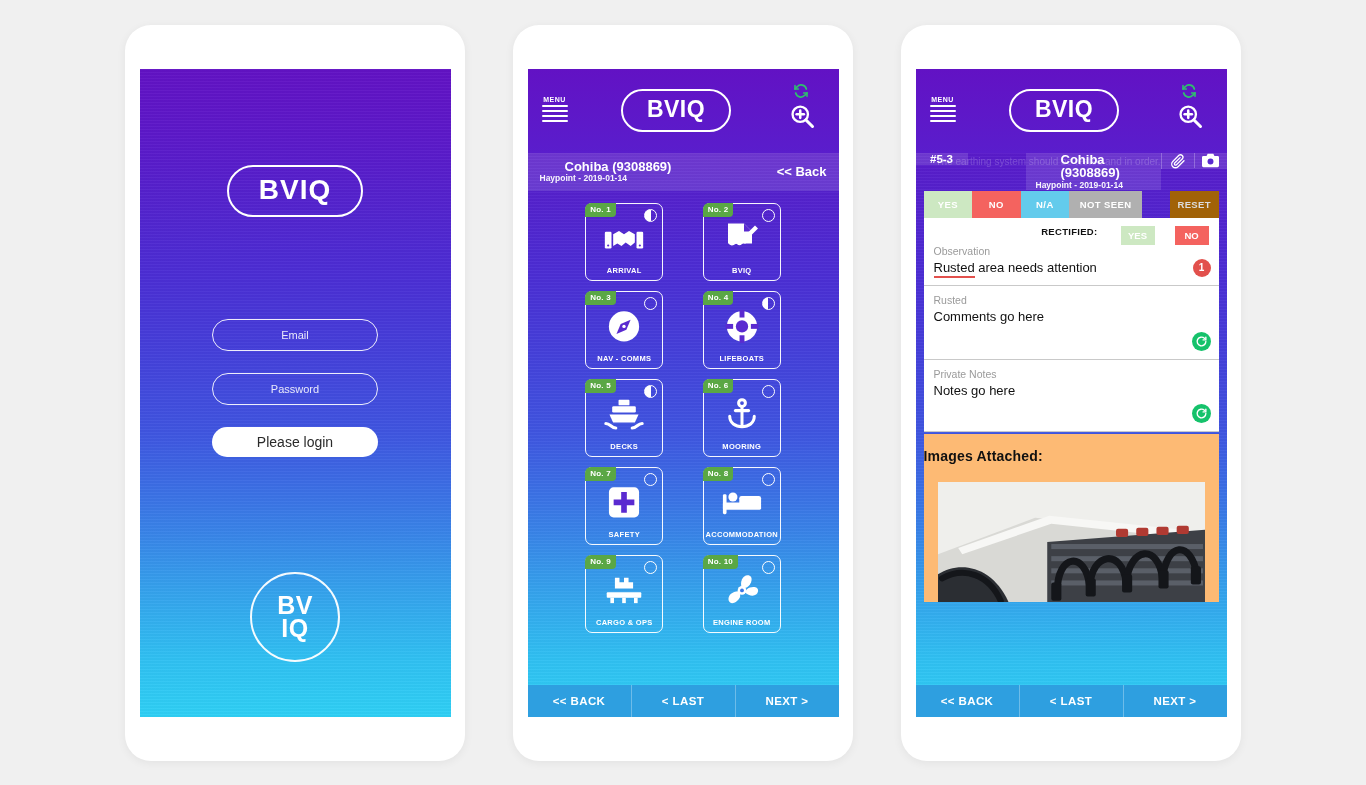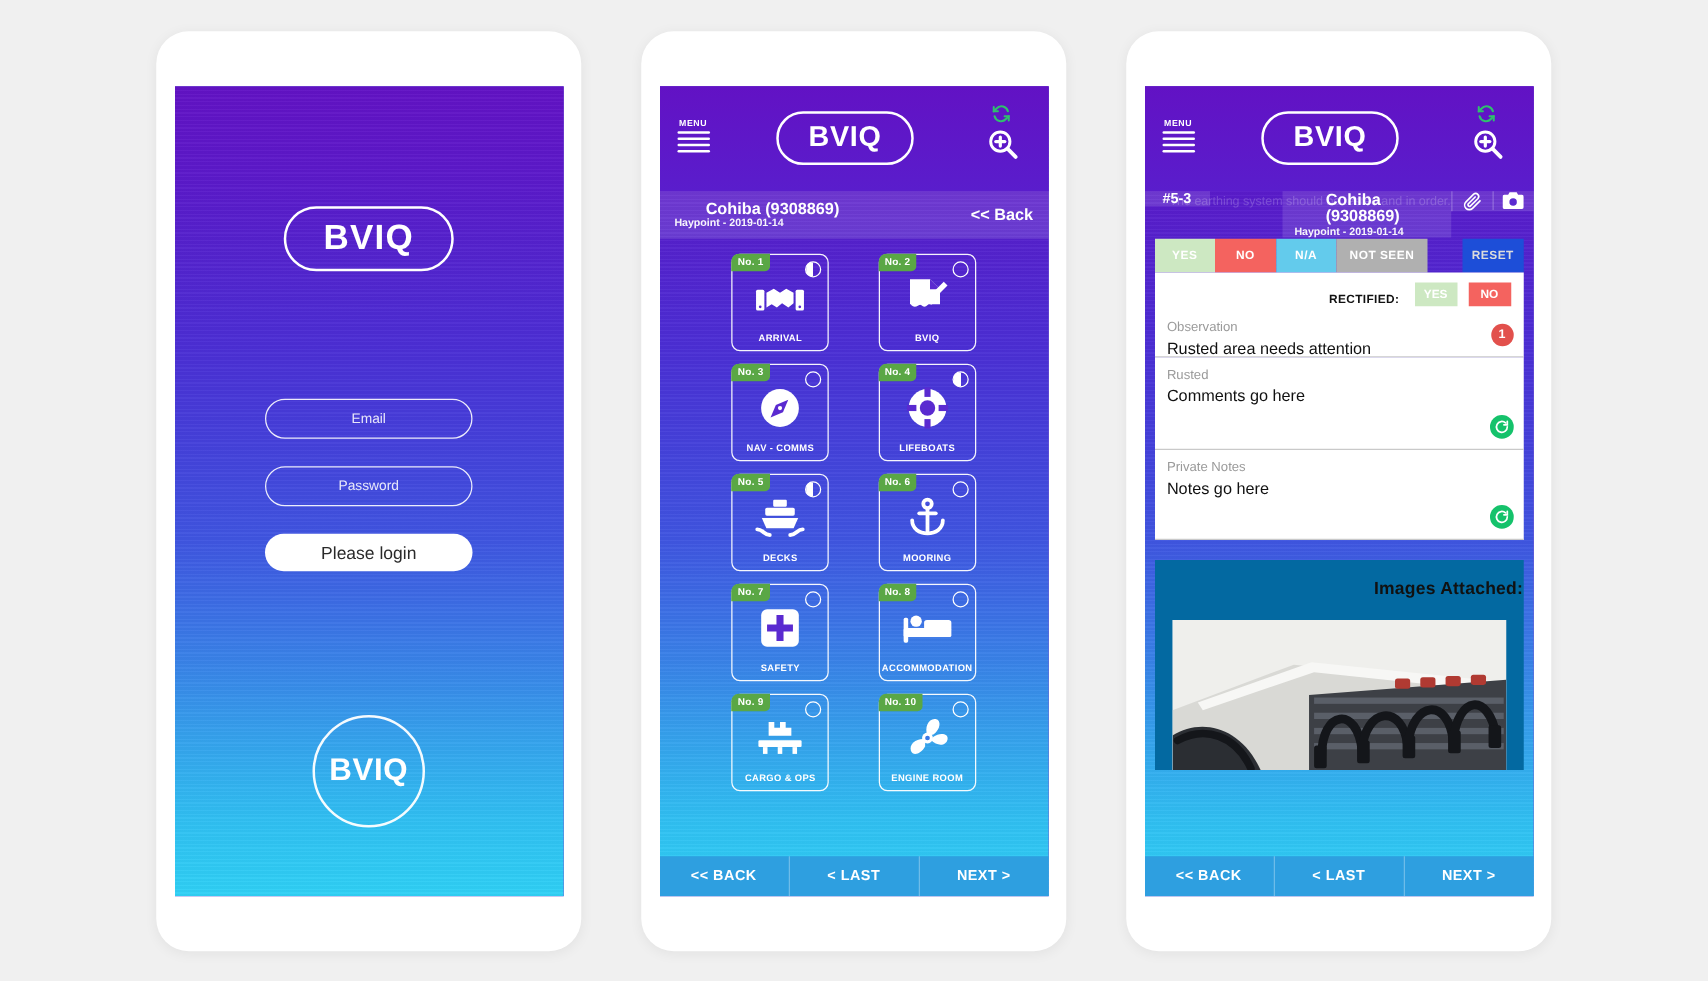--- a/index.html
+++ b/index.html
@@ -95,21 +95,21 @@
     color: #2a2a2a;
     font-size: 14px;
     font-family: "Liberation Sans", sans-serif;
     cursor: pointer;
   }
   .circle-logo {
     margin-top: 115px;
     width: 90px; height: 90px;
     border: 2px solid rgba(255,255,255,0.95);
     border-radius: 50%;
-    display: flex; flex-direction: row;
+    display: flex; flex-direction: column;
     align-items: center; justify-content: center;
     color: #fff;
     font-weight: bold;
     font-size: 25px;
     line-height: 0.92;
     letter-spacing: 0.5px;
   }
 
   
   .app-header {
@@ -281,32 +281,32 @@
     flex: 1;
     display: flex; align-items: center; justify-content: center;
     font-size: 9.5px; font-weight: bold;
     letter-spacing: .4px;
     cursor: pointer;
   }
   .ans.yes  { background: #cde8c2; color: #ffffff; }
   .ans.no   { background: #f4635f; color: #ffffff; }
   .ans.na   { background: #63cbec; color: #ffffff; }
   .ans.ns   { flex: 1.5; background: #b0b0b0; color: #ffffff; }
-  .ans.reset{ background: #1d4ed8; color: #dcdcdc; margin-left: 28px; }
+  .ans.reset{ background: #a16207; color: #dcdcdc; margin-left: 28px; }
 
   .card {
     position: relative; z-index: 3;
     background: #ffffff;
     margin: 0 8px;
     border-bottom: 1px solid #c9c9c9;
     padding: 8px 10px 6px;
   }
   .rect-row {
-    display: flex; align-items: flex-end; justify-content: flex-end;
-    gap: 5px; margin-bottom: 11px;
+    display: flex; align-items: flex-start; justify-content: flex-end;
+    gap: 16px; margin-bottom: 0;
   }
   .rect-label { font-size: 9.5px; font-weight: bold; color: #111; margin-right: 7px; letter-spacing: .3px; }
   .rect-btn {
     width: 34px; height: 19px;
     display: flex; align-items: center; justify-content: center;
     font-size: 9.5px; font-weight: bold; color: #fff;
     cursor: pointer;
   }
   .rect-btn.y { background: #cde8c2; }
   .rect-btn.n { background: #f4635f; margin-left: 4px; }
@@ -330,24 +330,24 @@
   }
   .grammar-badge {
     position: absolute; right: 8px; bottom: 8px;
     width: 19px; height: 19px; border-radius: 50%;
     background: #15c26b; color: #fff;
     display: flex; align-items: center; justify-content: center;
   }
 
   .images-card {
     position: relative; z-index: 3;
-    background: #0369a1;
-    margin: 16px 8px;
+    background: #fdba74;
+    margin: 2px 8px;
     padding: 14px 0 0;
-    text-align: right;
+    text-align: left;
   }
   .images-title { font-size: 14px; font-weight: bold; color: #111; letter-spacing: .2px; }
   .photo {
     margin: 18px 14px 0;
     height: 120px;
     position: relative;
     overflow: hidden;
     background: linear-gradient(to bottom, #f2f2f0 0%, #e9e9e6 40%, #d8d8d4 100%);
   }
 </style>

